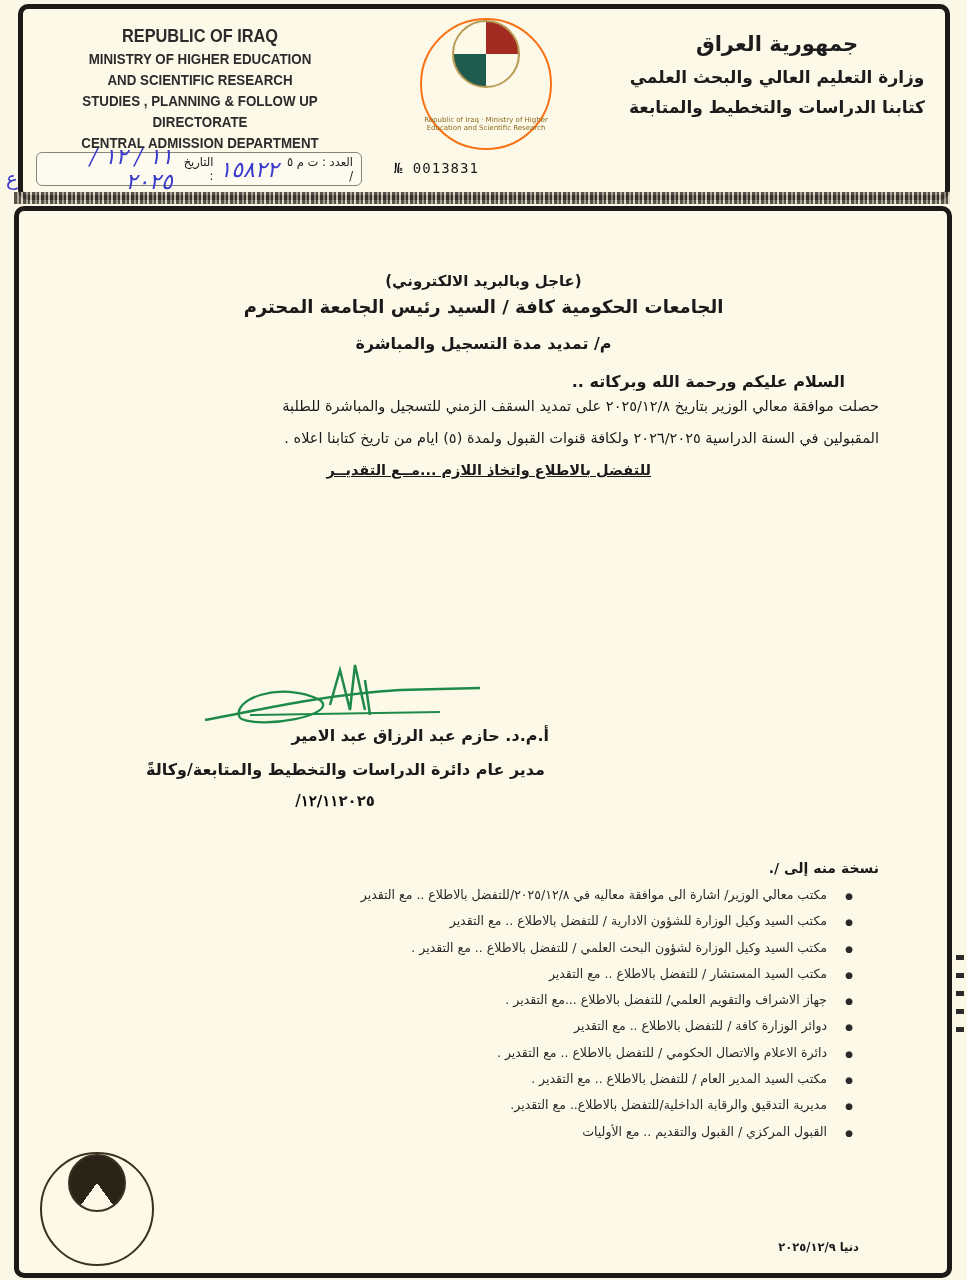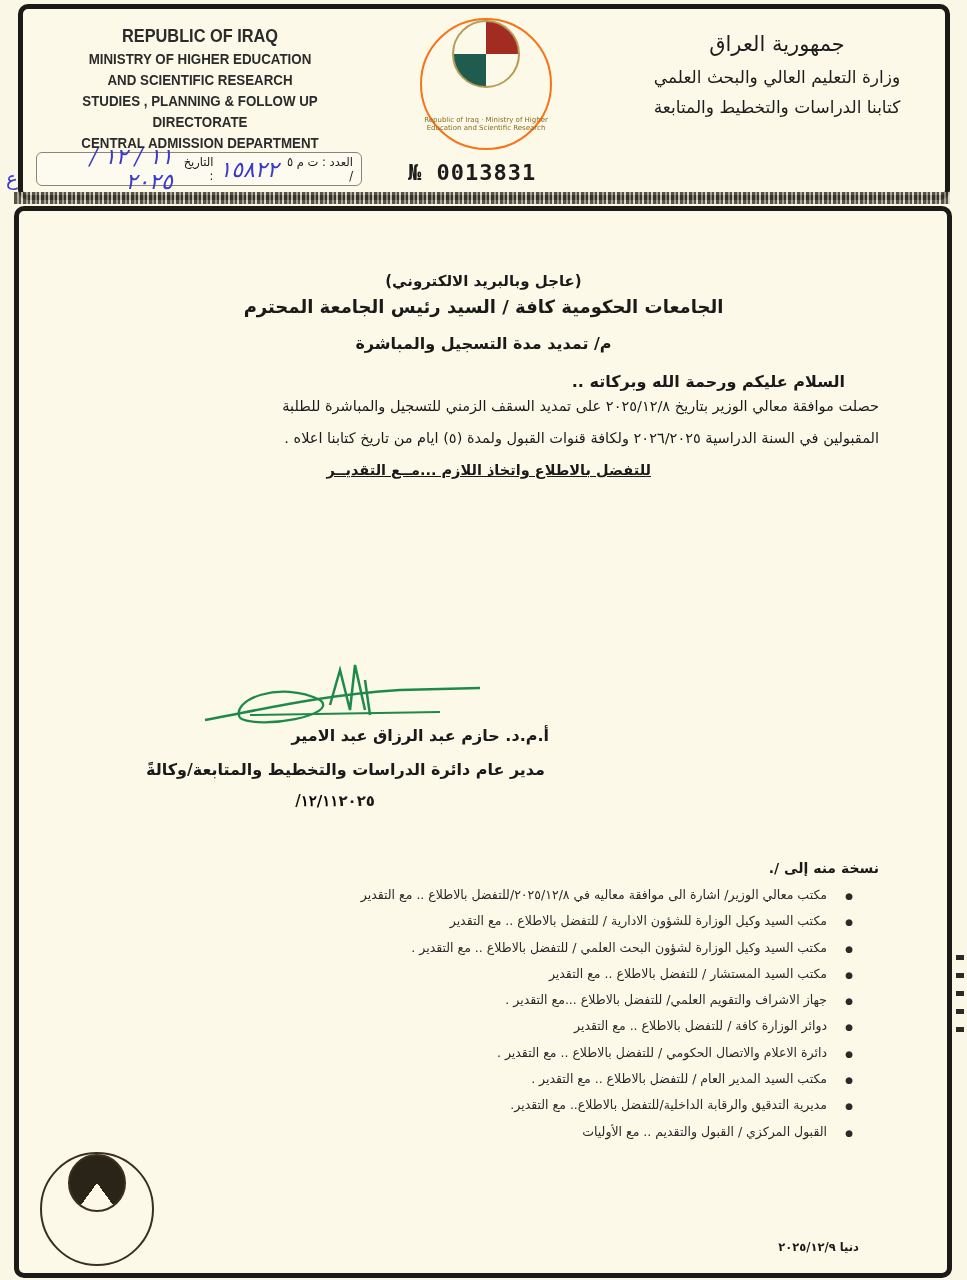--- a/index.html
+++ b/index.html
@@ -23,35 +23,35 @@
   }
   .en-head {
     position:absolute; left:30px; top:24px; width:340px; text-align:center;
     font-family:"Liberation Sans", sans-serif; font-weight:bold; color:#2b2b2b;
     transform:scaleX(.86); transform-origin:center top;
   }
   .en-head .l1 { font-size:19px; line-height:24px; }
   .en-head .l { font-size:15.5px; line-height:21px; }
   .ar-head {
     position:absolute; right:40px; top:26px; width:300px; text-align:center;
-    direction:rtl; font-weight:normal; color:#1c1c1c;
+    direction:rtl; font-weight:bold; color:#1c1c1c;
   }
   .ar-head .l1 { font-size:21px; line-height:36px; }
   .ar-head .l { font-size:17px; line-height:30px; }
   .ref-box {
     position:absolute; left:36px; top:152px; width:326px; height:34px;
     border:1.5px solid #8a857a; border-radius:6px; background:#fdfaef;
     direction:rtl; display:flex; align-items:center; gap:6px; padding:0 8px;
     box-sizing:border-box; font-size:11.5px;
   }
   .hand { color:#3a3acd; font-family:"DejaVu Serif", serif; font-size:22px; font-style:italic; }
   .hand-mark { position:absolute; left:6px; top:166px; color:#3a3acd; font-size:20px; }
   .serial {
-    position:absolute; left:408px; top:160px; font-family:"DejaVu Sans Mono", monospace;
-    font-size:22px; color:#1c1c1c; letter-spacing:1px;font-weight:bold;
+    position:absolute; left:394px; top:160px; font-family:"DejaVu Sans Mono", monospace;
+    font-size:14px; color:#1c1c1c; letter-spacing:1px;
   }
   .seal {
     position:absolute; border-radius:50%; border:2px solid #f97316;
     display:flex; align-items:flex-start; justify-content:center;
   }
   .seal-top { left:420px; top:18px; width:128px; height:128px; }
   .seal-inner {
     width:64px; height:64px; border-radius:50%; border:2px solid #b79b55;
     background:conic-gradient(#a32c22 0 25%, #fdf9e9 25% 50%, #1f5b4e 50% 75%, #fdf9e9 75%);
   }

